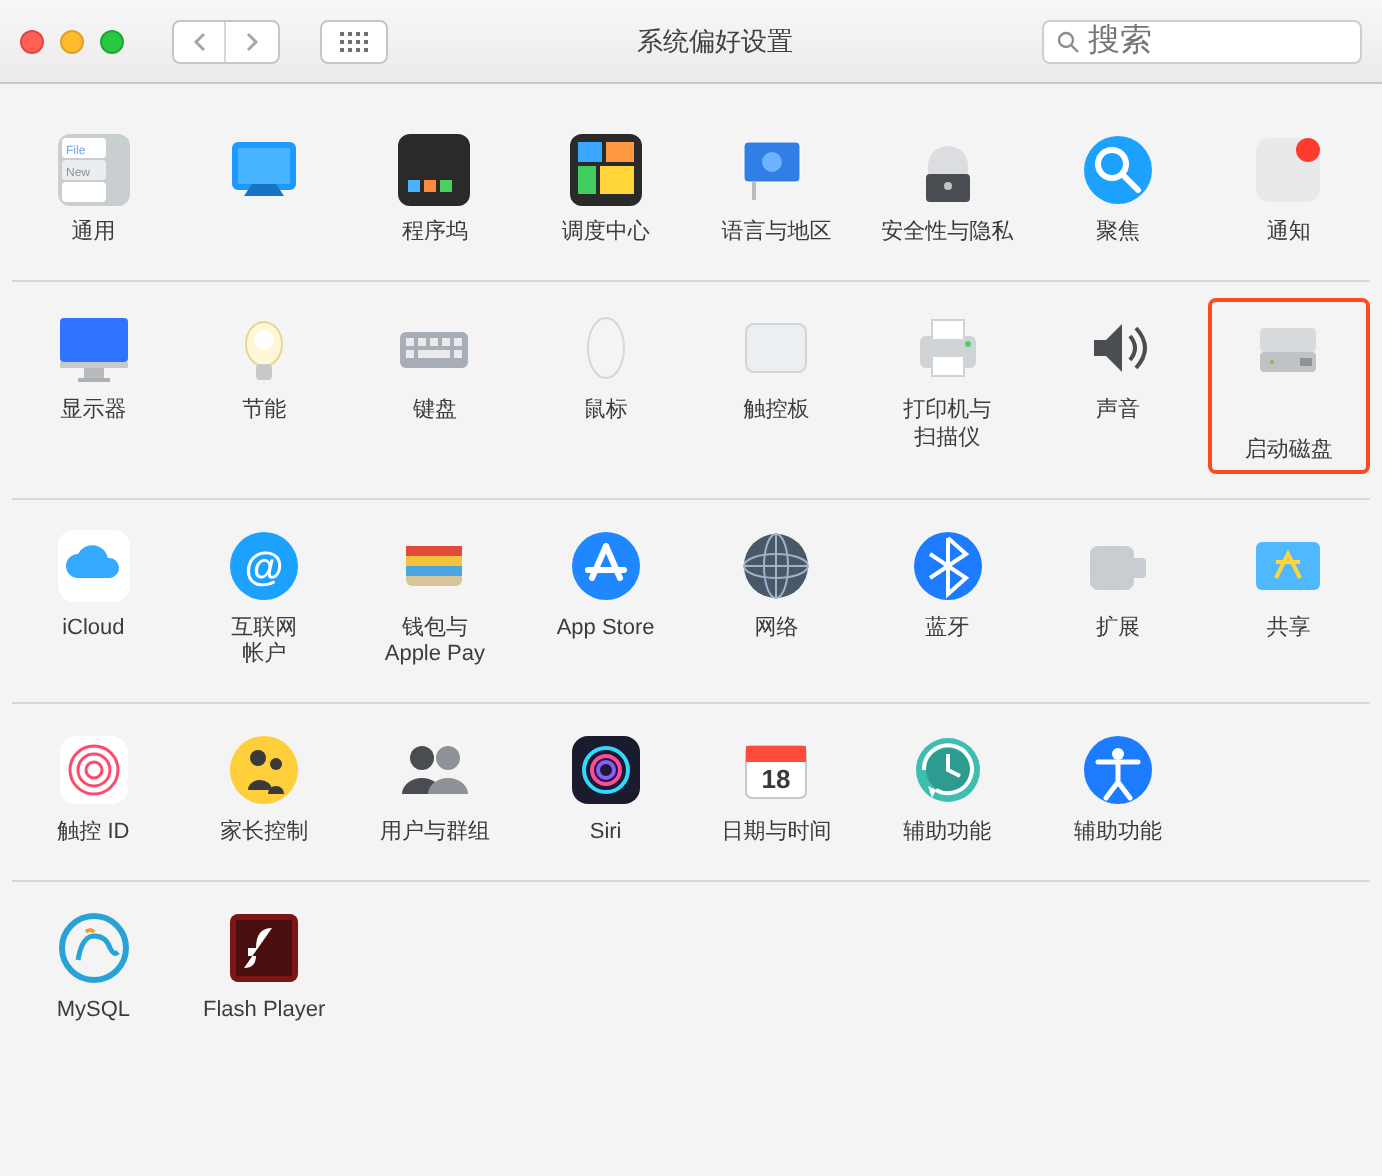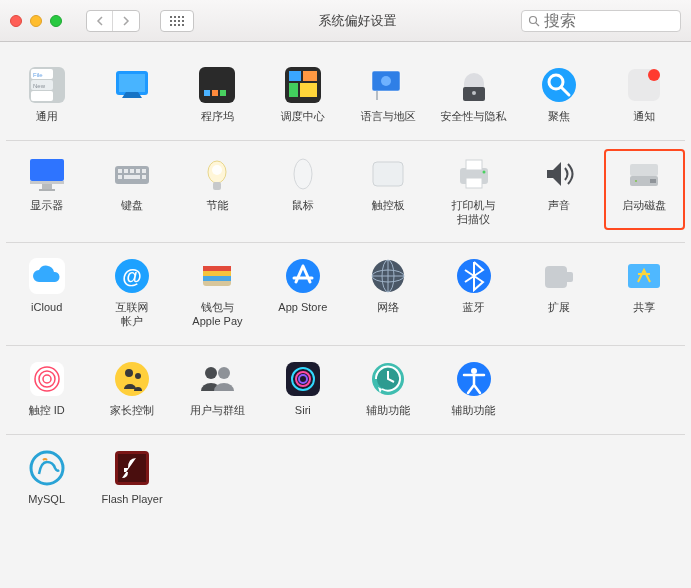--- a/index.html
+++ b/index.html
@@ -80,20 +80,21 @@
   }
   .icon-box {
     width: 42px; height: 42px;
     display: flex; align-items: center; justify-content: center;
     margin-bottom: 4px;
   }
   .pref.highlighted {
     border: 2px solid #ff4a20;
     border-radius: 4px;
     padding: 2px 0px;
+    gap: 20px;
   }
   .label {
     font-size: 11px;
     color: #3c3c3c;
     text-align: center;
     line-height: 1.25;
     white-space: pre-line;
   }
 </style>
 </head>
@@ -241,50 +242,50 @@
         <div class="pref">
           <div class="icon-box">
             <svg width="40" height="40" viewBox="0 0 40 40">
                 <rect x="3" y="5" width="34" height="22" rx="2" fill="#2e74ff"></rect>
                 <rect x="3" y="27" width="34" height="3" fill="#c7c9cb"></rect>
                 <rect x="15" y="30" width="10" height="5" fill="#b8bbbd"></rect>
                 <rect x="12" y="35" width="16" height="2" fill="#aeb1b3"></rect>
               </svg>
           </div>
           <div class="label">显示器</div>
+        </div>
+        <div class="pref">
+          <div class="icon-box">
+            <svg width="40" height="40" viewBox="0 0 40 40">
+                <ellipse cx="20" cy="18" rx="9" ry="11" fill="#fff6d8" stroke="#e8d68b"></ellipse>
+                <rect x="16" y="28" width="8" height="8" rx="2" fill="#c7c9cb"></rect>
+                <circle cx="20" cy="16" r="5" fill="#fff" opacity="0.9"></circle>
+              </svg>
+          </div>
+          <div class="label">节能</div>
         </div>
         <div class="pref">
           <div class="icon-box">
             <svg width="40" height="40" viewBox="0 0 40 40">
                 <rect x="3" y="12" width="34" height="18" rx="3" fill="#a7aeb5"></rect>
                 <rect x="6" y="15" width="4" height="4" fill="#e8eaec"></rect>
                 <rect x="12" y="15" width="4" height="4" fill="#e8eaec"></rect>
                 <rect x="18" y="15" width="4" height="4" fill="#e8eaec"></rect>
                 <rect x="24" y="15" width="4" height="4" fill="#e8eaec"></rect>
                 <rect x="30" y="15" width="4" height="4" fill="#e8eaec"></rect>
                 <rect x="6" y="21" width="4" height="4" fill="#e8eaec"></rect>
                 <rect x="12" y="21" width="16" height="4" fill="#e8eaec"></rect>
                 <rect x="30" y="21" width="4" height="4" fill="#e8eaec"></rect>
               </svg>
           </div>
           <div class="label">键盘</div>
         </div>
         <div class="pref">
           <div class="icon-box">
             <svg width="40" height="40" viewBox="0 0 40 40">
-                <ellipse cx="20" cy="18" rx="9" ry="11" fill="#fff6d8" stroke="#e8d68b"></ellipse>
-                <rect x="16" y="28" width="8" height="8" rx="2" fill="#c7c9cb"></rect>
-                <circle cx="20" cy="16" r="5" fill="#fff" opacity="0.9"></circle>
-              </svg>
-          </div>
-          <div class="label">节能</div>
-        </div>
-        <div class="pref">
-          <div class="icon-box">
-            <svg width="40" height="40" viewBox="0 0 40 40">
                 <ellipse cx="20" cy="20" rx="9" ry="15" fill="#f3f4f5" stroke="#d4d7da"></ellipse>
               </svg>
           </div>
           <div class="label">鼠标</div>
         </div>
         <div class="pref">
           <div class="icon-box">
             <svg width="40" height="40" viewBox="0 0 40 40">
                 <rect x="5" y="8" width="30" height="24" rx="4" fill="#eceff1" stroke="#cfd3d6"></rect>
               </svg>
@@ -450,20 +451,30 @@
         <div class="pref">
           <div class="icon-box">
             <svg width="40" height="40" viewBox="0 0 40 40">
                 <rect x="3" y="3" width="34" height="34" rx="8" fill="#1b1b2e"></rect>
                 <circle cx="20" cy="20" r="11" fill="none" stroke="#32d9ff" stroke-width="2"></circle>
                 <circle cx="20" cy="20" r="7" fill="none" stroke="#ff4aa0" stroke-width="2"></circle>
                 <circle cx="20" cy="20" r="4" fill="none" stroke="#8a5bff" stroke-width="2"></circle>
               </svg>
           </div>
           <div class="label">Siri</div>
+        </div>
+        <div class="pref">
+          <div class="icon-box">
+            <svg width="40" height="40" viewBox="0 0 40 40">
+                <rect x="5" y="8" width="30" height="26" rx="3" fill="#fff" stroke="#c5c8cb"></rect>
+                <rect x="5" y="8" width="30" height="8" fill="#ff4a3c"></rect>
+                <text x="20" y="29" font-size="13" fill="#3a3a3a" text-anchor="middle" font-weight="bold">18</text>
+              </svg>
+          </div>
+          <div class="label">日期与时间</div>
         </div>
         <div class="pref">
           <div class="icon-box">
             <svg width="40" height="40" viewBox="0 0 40 40">
                 <circle cx="20" cy="20" r="16" fill="#3fbdb0"></circle>
                 <circle cx="20" cy="20" r="11" fill="#2d9b90"></circle>
                 <path d="M20 12 L20 20 L26 23" stroke="#fff" stroke-width="2" fill="none"></path>
                 <path d="M8 20 A12 12 0 1 1 14 30" fill="none" stroke="#fff" stroke-width="2"></path>
                 <polygon points="14,30 10,28 12,34" fill="#fff"></polygon>
               </svg>

